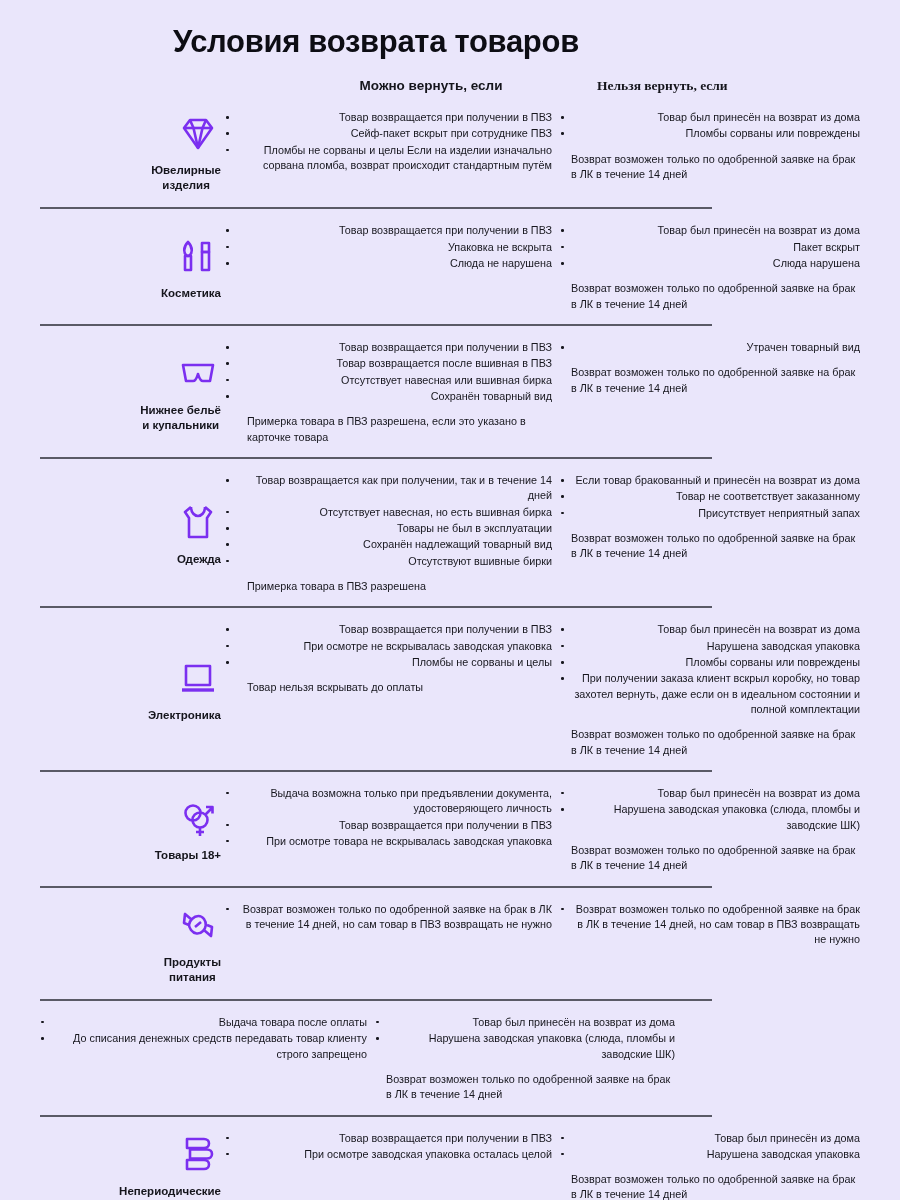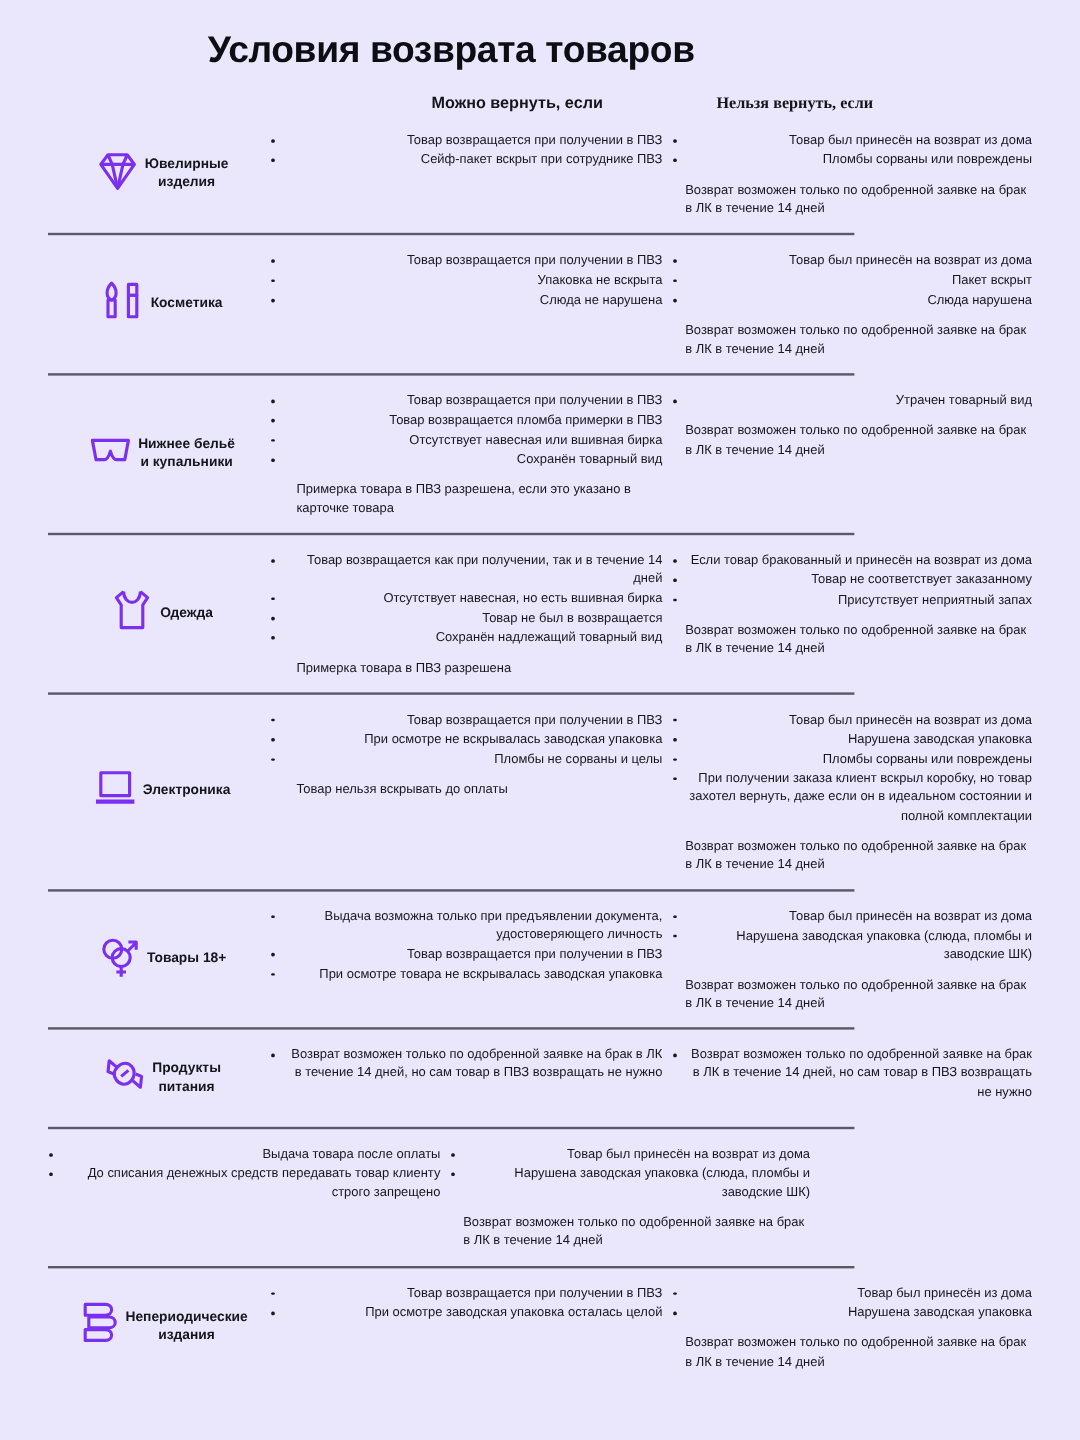--- a/index.html
+++ b/index.html
@@ -47,22 +47,22 @@
     border-top: 2px solid #5a5a66;
     padding: 12px 0 12px 0;
     align-items: flex-start;
   }
   .row.first { border-top: none; padding-top: 4px; }
 
   .cat {
     width: 185px;
     flex: 0 0 185px;
     display: flex;
-    flex-direction: row;
-    align-items: center;
+    flex-direction: column;
+    align-items: flex-end;
     justify-content: center;
     align-self: center;
     padding: 2px 4px;
   }
   .cat-icon {
     width: 46px;
     height: 46px;
     display: flex;
     align-items: center;
     justify-content: center;
@@ -139,20 +139,21 @@
               <path d="M14 9 L17.5 17 L22 37"></path>
               <path d="M30 9 L26.5 17 L22 37"></path>
             </svg>
           </div>
           <div class="cat-label">Ювелирные<br>изделия</div>
         </div>
         <div class="col col-allow">
           <ul class="bullets">
             <li>Товар возвращается при получении в ПВЗ</li>
             <li>Сейф-пакет вскрыт при сотруднике ПВЗ</li>
+            <li>Пломбы не сорваны и целы Если на изделии изначально сорвана пломба, возврат происходит стандартным путём</li>
           </ul>
         </div>
         <div class="col col-deny">
           <ul class="bullets">
             <li>Товар был принесён на возврат из дома</li>
             <li>Пломбы сорваны или повреждены</li>
           </ul>
           <div class="note">Возврат возможен только по одобренной заявке на брак в ЛК в течение 14 дней</div>
         </div>
       </div>
@@ -189,21 +190,21 @@
           <div class="cat-icon">
             <svg width="44" height="44" viewBox="0 0 44 44" fill="none" stroke="#7B2FF0" stroke-width="2.6" stroke-linejoin="round">
               <path d="M7 14 L37 14 L34 30 L27 30 C24 30 23 26 22 23 C21 26 20 30 17 30 L10 30 Z"></path>
             </svg>
           </div>
           <div class="cat-label">Нижнее бельё<br>и купальники</div>
         </div>
         <div class="col col-allow">
           <ul class="bullets">
             <li>Товар возвращается при получении в ПВЗ</li>
-            <li>Товар возвращается пломба примерки в ПВЗ</li>
+            <li>Товар возвращается после вшивная в ПВЗ</li>
             <li>Отсутствует навесная или вшивная бирка</li>
             <li>Сохранён товарный вид</li>
           </ul>
           <div class="note indent">Примерка товара в ПВЗ разрешена, если это указано в карточке товара</div>
         </div>
         <div class="col col-deny">
           <ul class="bullets">
             <li>Утрачен товарный вид</li>
           </ul>
           <div class="note">Возврат возможен только по одобренной заявке на брак в ЛК в течение 14 дней</div>
@@ -216,22 +217,23 @@
               <path d="M15 7 C15 13 19 16 22 16 C25 16 29 13 29 7"></path>
               <path d="M15 7 L9 12 L13 18 L13 37 L31 37 L31 18 L35 12 L29 7"></path>
             </svg>
           </div>
           <div class="cat-label">Одежда</div>
         </div>
         <div class="col col-allow">
           <ul class="bullets">
             <li>Товар возвращается как при получении, так и в течение 14 дней</li>
             <li>Отсутствует навесная, но есть вшивная бирка</li>
-            <li>Товар не был в возвращается</li>
+            <li>Товары не был в эксплуатации</li>
             <li>Сохранён надлежащий товарный вид</li>
+            <li>Отсутствуют вшивные бирки</li>
           </ul>
           <div class="note indent">Примерка товара в ПВЗ разрешена</div>
         </div>
         <div class="col col-deny">
           <ul class="bullets">
             <li>Если товар бракованный и принесён на возврат из дома</li>
             <li>Товар не соответствует заказанному</li>
             <li>Присутствует неприятный запах</li>
           </ul>
           <div class="note">Возврат возможен только по одобренной заявке на брак в ЛК в течение 14 дней</div>

